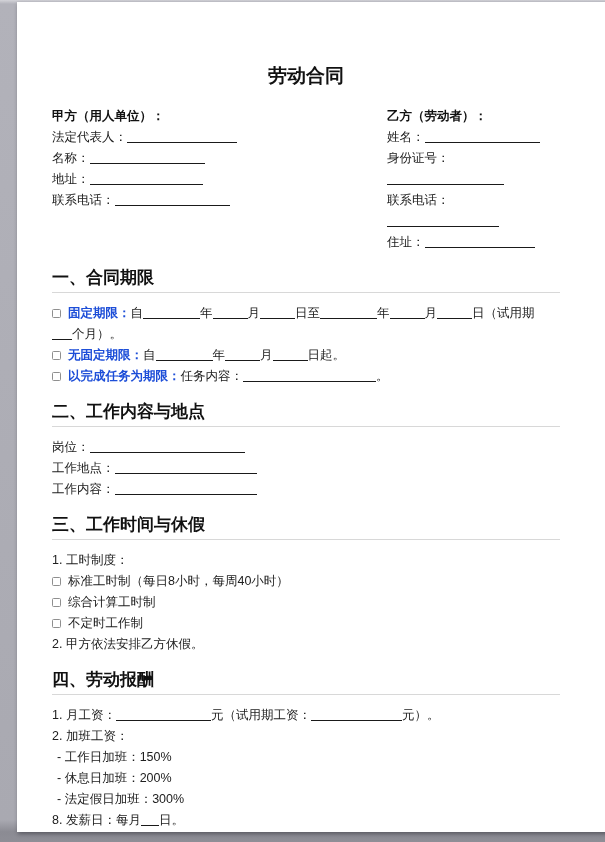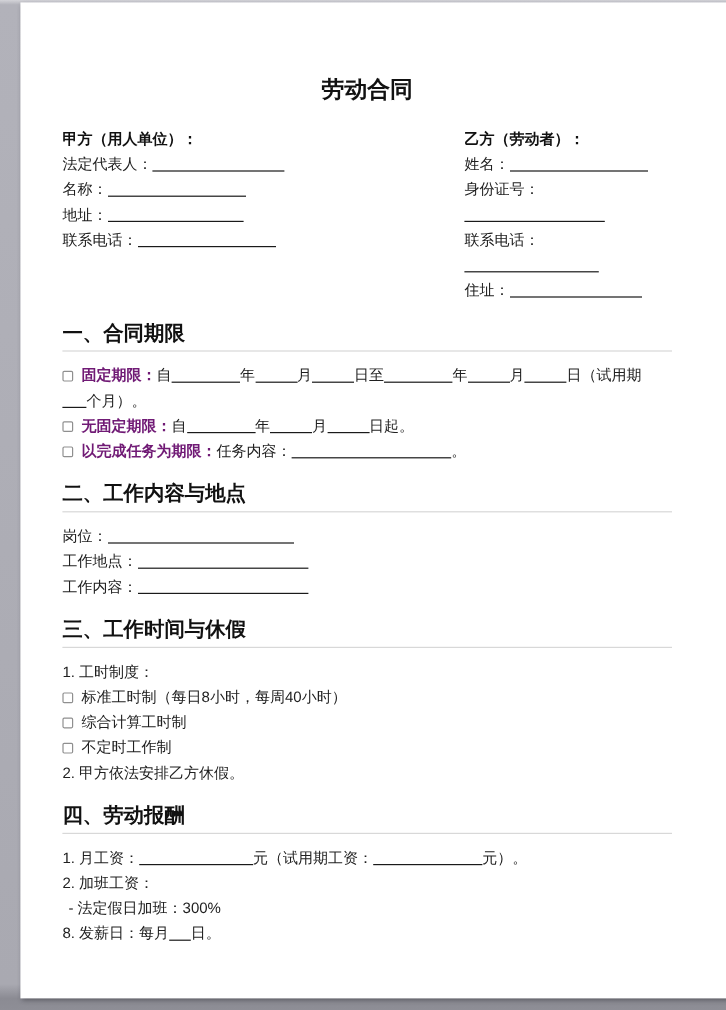--- a/index.html
+++ b/index.html
@@ -31,21 +31,21 @@
   }
   .parties {
     display: flex;
     margin-top: 16px;
   }
   .party-col-a { width: 335px; flex: 0 0 335px; }
   .party-col-b { flex: 1; }
   .party-heading { font-weight: bold; color: #111; }
   .line { line-height: 21px; white-space: normal; }
   .line.indent { padding-left: 5px; }
-  .bold { font-weight: bold; color: #701a75; }
+  .bold { font-weight: bold; color: #1d4ed8; }
   .blank {
     display: inline-block;
     height: 13px;
     border-bottom: 1px solid #1a1a1a;
     vertical-align: -2px;
   }
   .checkbox {
     display: inline-block;
     width: 9px; height: 9px;
     border: 1px solid #8f8f8f;
@@ -120,18 +120,20 @@
         <div class="line"><span class="checkbox"></span><span>不定时工作制</span></div>
         <div class="line"><span>2. 甲方依法安排乙方休假。</span></div>
       </div>
   </section>
 
   <section class="section">
     <h2 class="section-heading">四、劳动报酬</h2>
     <div class="section-body">
         <div class="line"><span>1. 月工资：</span><span class="blank" style="width: 95px;"></span><span>元（试用期工资：</span><span class="blank" style="width: 91px;"></span><span>元）。</span></div>
         <div class="line"><span>2. 加班工资：</span></div>
+        <div class="line indent"><span>- 工作日加班：150%</span></div>
+        <div class="line indent"><span>- 休息日加班：200%</span></div>
         <div class="line indent"><span>- 法定假日加班：300%</span></div>
         <div class="line"><span>8. 发薪日：每月</span><span class="blank" style="width: 18px;"></span><span>日。</span></div>
       </div>
   </section>
 
 </div>
 
 </body></html>

